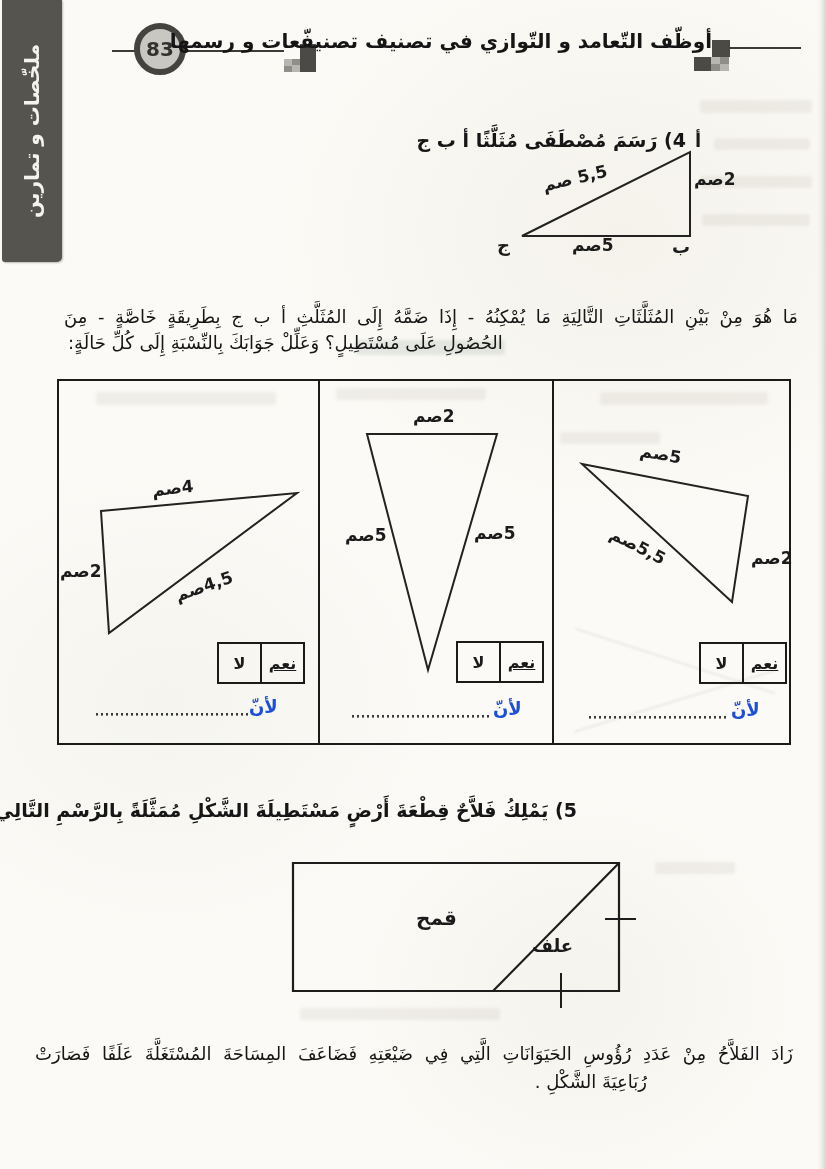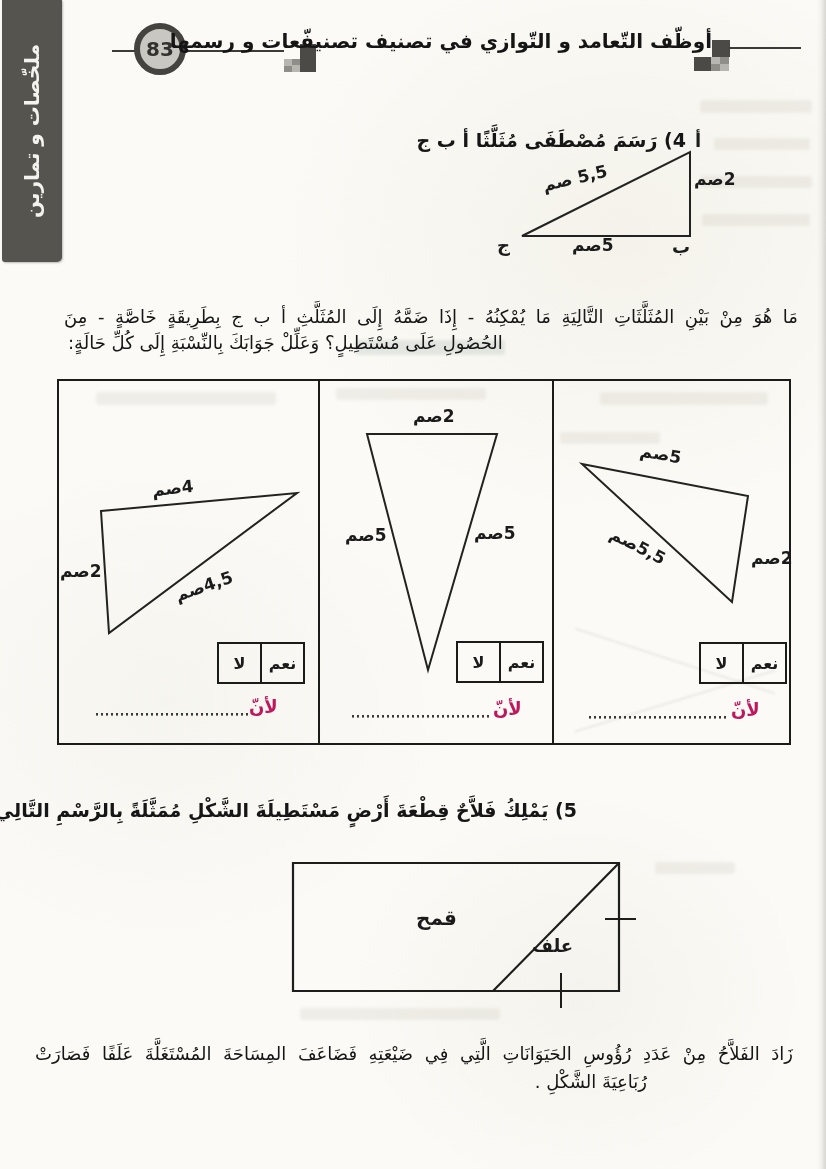--- a/index.html
+++ b/index.html
@@ -93,23 +93,23 @@
   .tri-divider{position:absolute;top:0;width:2.5px;height:100%;background:#1b1b19;}
 
   .yn-box{
     position:absolute;width:88px;height:42px;border:2.5px solid #1b1b19;
     box-sizing:border-box;display:flex;direction:rtl;background:transparent;
   }
   .yn-cell{
     flex:1;display:flex;align-items:center;justify-content:center;
     font-size:16px;font-weight:bold;color:#1b1b1b;cursor:pointer;
   }
-  .yn-cell.yes{border-left:2.5px solid #1b1b19;}
+  .yn-cell.yes{border-left:2.5px solid #1b1b19;text-decoration:underline;}
   .because{
-    position:absolute;font-size:18px;font-weight:bold;color:#be185d;
+    position:absolute;font-size:18px;font-weight:bold;color:#1d4ed8;
     white-space:nowrap;direction:rtl;
   }
   .dots{
     position:absolute;height:4px;
     background-image:repeating-linear-gradient(to right,#3a3a38 0 2.3px, transparent 2.3px 5px);
     background-position:0 1px;background-repeat:repeat-x;background-size:100% 2.6px;
   }
 </style>
 </head>
 <body>

